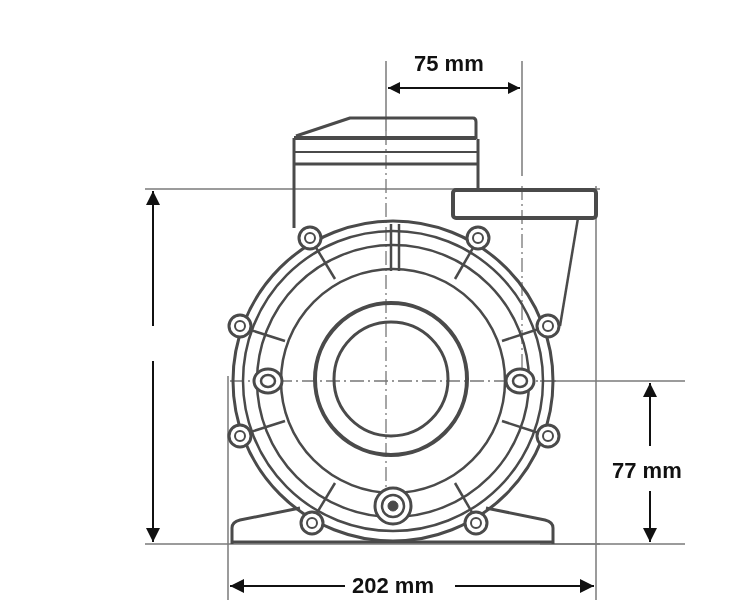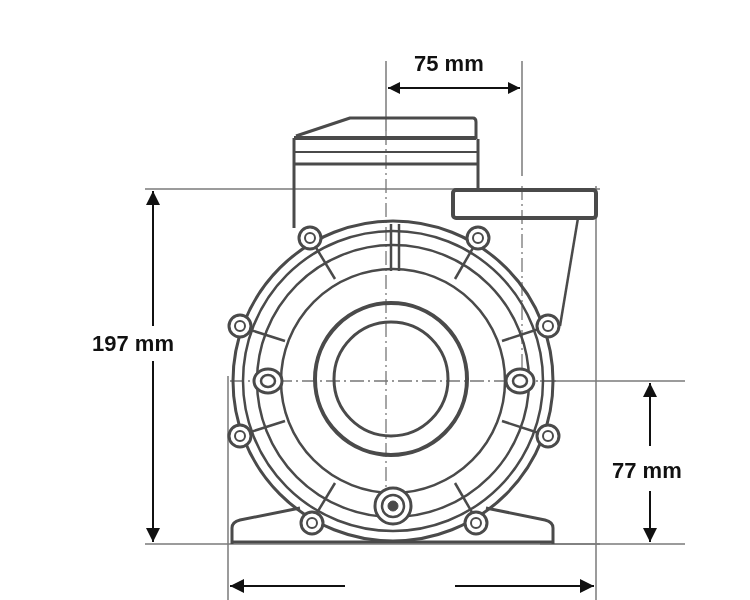--- a/index.html
+++ b/index.html
@@ -122,15 +122,15 @@
 
       <line x1="650" y1="347" x2="650" y2="410" marker-start="url(#arrow)"></line>
       <line x1="650" y1="455" x2="650" y2="506" marker-end="url(#arrow)"></line>
 
       <line x1="230" y1="550" x2="345" y2="550" marker-start="url(#arrow)"></line>
       <line x1="455" y1="550" x2="594" y2="550" marker-end="url(#arrow)"></line>
     </g>
   </svg>
 
   <div class="dim-label" style="left:414px; top:16px;">75 mm</div>
-  <div class="dim-label" style="left:92px; top:296px;">197 mm</div>
   <div class="dim-label" style="left:612px; top:423px;">77 mm</div>
+  <div class="dim-label" style="left:352px; top:538px;">202 mm</div>
 </div>
 
 </body></html>

